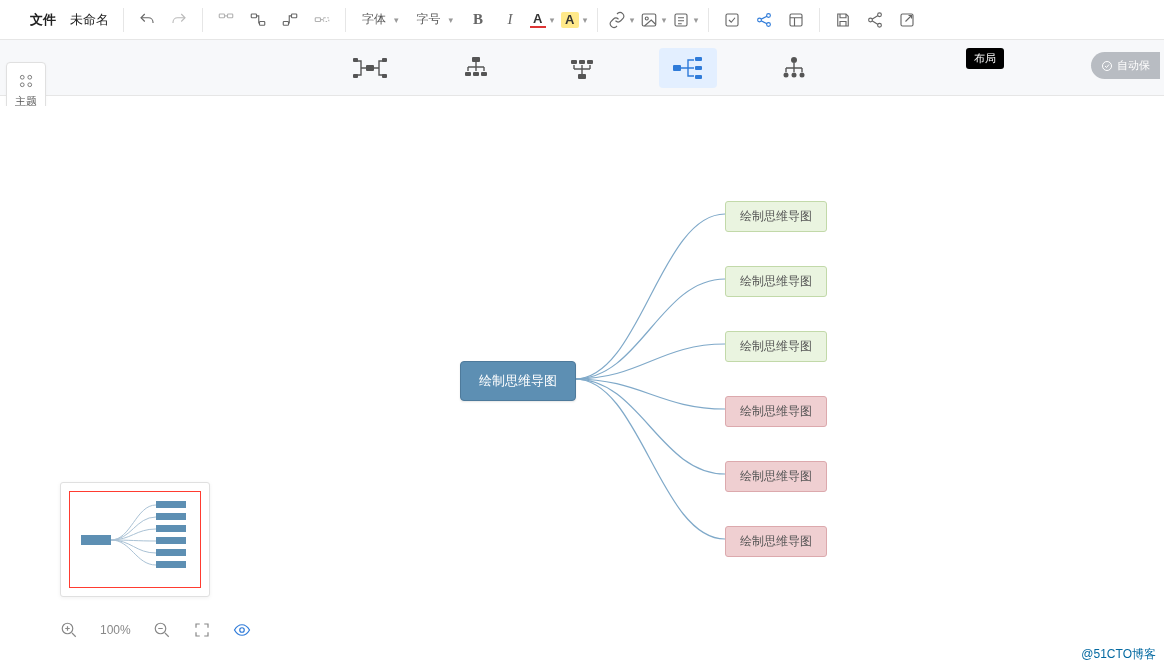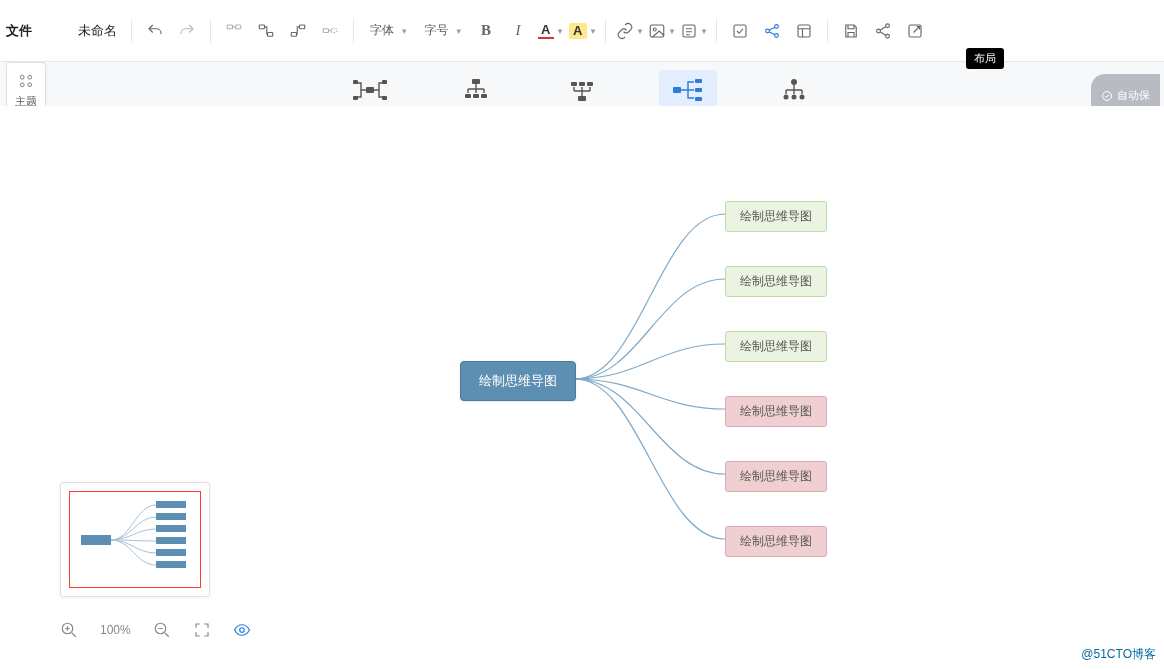--- a/index.html
+++ b/index.html
@@ -9,40 +9,40 @@
     font-size: 13px;
     background: #ffffff;
     color: #333;
     width: 1164px;
     height: 669px;
     overflow: hidden;
     position: relative;
   }
   
   .toolbar {
-    height: 62px;
+    height: 40px;
     border-bottom: 1px solid #e6e6e6;
     display: flex;
     align-items: center;
-    padding: 0 0;
+    padding: 0 24px;
     gap: 2px;
     background: #fff;
   }
   .tb-sep {
     width: 1px; height: 24px; background:#e6e6e6; margin: 0 6px;
   }
   .tb-btn {
     width: 30px; height: 30px;
     display: flex; align-items:center; justify-content:center;
     border-radius:4px; cursor:pointer; color:#666;
   }
   .tb-btn.wide { width:auto; padding:0 8px; font-size:12px; color:#555; gap:4px; }
   .caret { font-size:9px; color:#999; margin-left:4px;}
   .menu-label { font-weight:600; font-size:13px; color:#222; padding:0 6px; cursor:pointer;}
-  .file-title { font-size:13px; color:#222; padding:0 6px;margin-left:32px;}
+  .file-title { font-size:13px; color:#222; padding:0 6px;}
   .tb-btn svg { width:18px; height:18px; stroke:#666; fill:none; stroke-width:1.5; }
   .tb-btn.colored svg { stroke:#2f7bd9; }
   .tb-underline { border-bottom:2px solid #d33; height:16px; width:16px; display:flex; align-items:center; justify-content:center; font-weight:700; color:#333;}
   .tb-hl { background:#ffe98a; width:18px; height:16px; display:flex; align-items:center; justify-content:center; font-weight:700; color:#333; border-radius:2px;}
   
   .tooltip {
     position:absolute;
     top:48px; left:966px;
     background:#000000; color:#fff; font-size:11px;
     padding:3px 8px; border-radius:3px; white-space:nowrap;
@@ -60,21 +60,21 @@
   .layout-btn {
     width:58px; height:40px; display:flex; align-items:center; justify-content:center;
     border-radius:4px; cursor:pointer;
   }
   .layout-btn.selected { background:#e3efff; }
   .layout-btn svg { stroke:#555; fill:none; stroke-width:1.4; }
   .layout-btn .node { fill:#555; stroke:none;}
   .autosave {
     position:absolute; right:4px; top:12px;
     background:#b8bcc2; color:#fff; font-size:11px;
-    padding:14px 10px; border-radius:14px 0 0 14px;
+    padding:6px 10px; border-radius:14px 0 0 14px;
     display:flex; align-items:center; gap:4px;
   }
   
   .side-tab {
     position:absolute; left:6px; top:62px;
     width:40px; height:56px;
     border:1px solid #e0e0e0; border-radius:4px;
     background:#fff;
     display:flex; flex-direction:column; align-items:center; justify-content:center;
     font-size:11px; color:#555; gap:4px; cursor:pointer;

